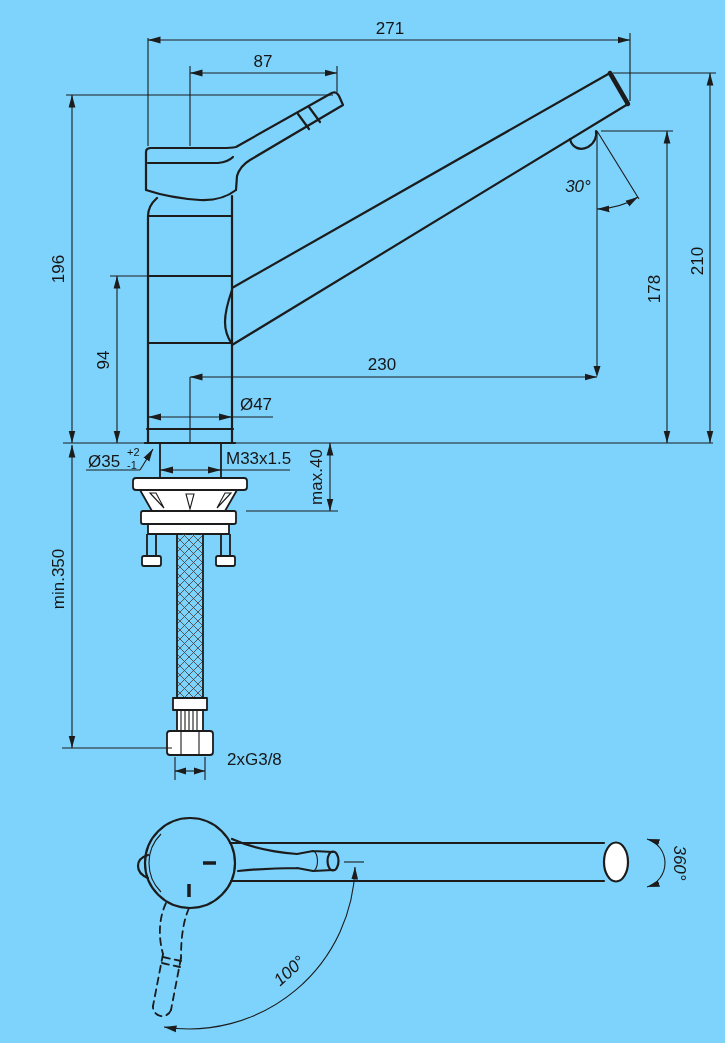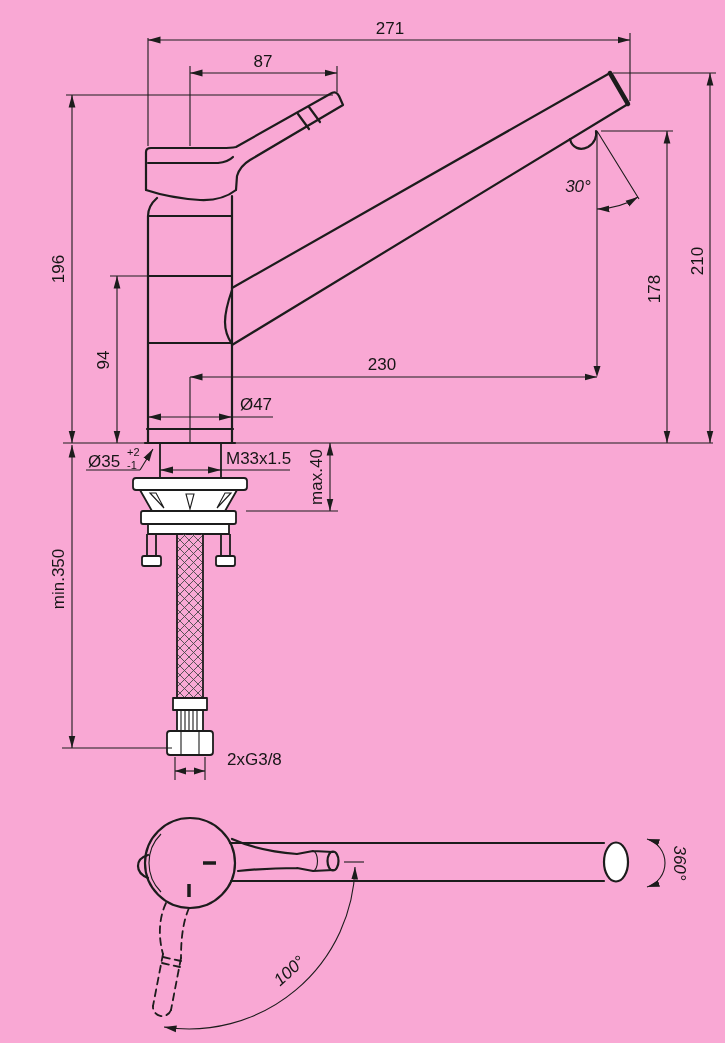--- a/index.html
+++ b/index.html
@@ -1,16 +1,16 @@
 <!DOCTYPE html>
 <html><head>
 <meta charset="utf-8">
 <style>
   html,body{margin:0;padding:0;background:#fff;}
-  .stage{position:relative;width:725px;height:1043px;background:#f9a8d4;overflow:hidden;
+  .stage{position:relative;width:725px;height:1043px;background:#7dd3fc;overflow:hidden;
          font-family:"Liberation Sans", sans-serif;}
   svg{display:block}
   svg text{font-family:"Liberation Sans", sans-serif;font-size:17px;fill:#161616;}
   svg text.sm{font-size:11px;}
   svg text.it{font-style:italic;}
   .o{fill:none;stroke:#1c1c1c;stroke-width:2.2;stroke-linejoin:round;stroke-linecap:round;}
   .o2{fill:none;stroke:#1c1c1c;stroke-width:1.8;stroke-linejoin:round;}
   .t{fill:none;stroke:#1c1c1c;stroke-width:1.1;}
   .thk{fill:none;stroke:#1c1c1c;stroke-width:4.5;stroke-linecap:round;}
   .dash{fill:none;stroke:#1c1c1c;stroke-width:1.8;stroke-dasharray:7 5;stroke-linecap:round;}

